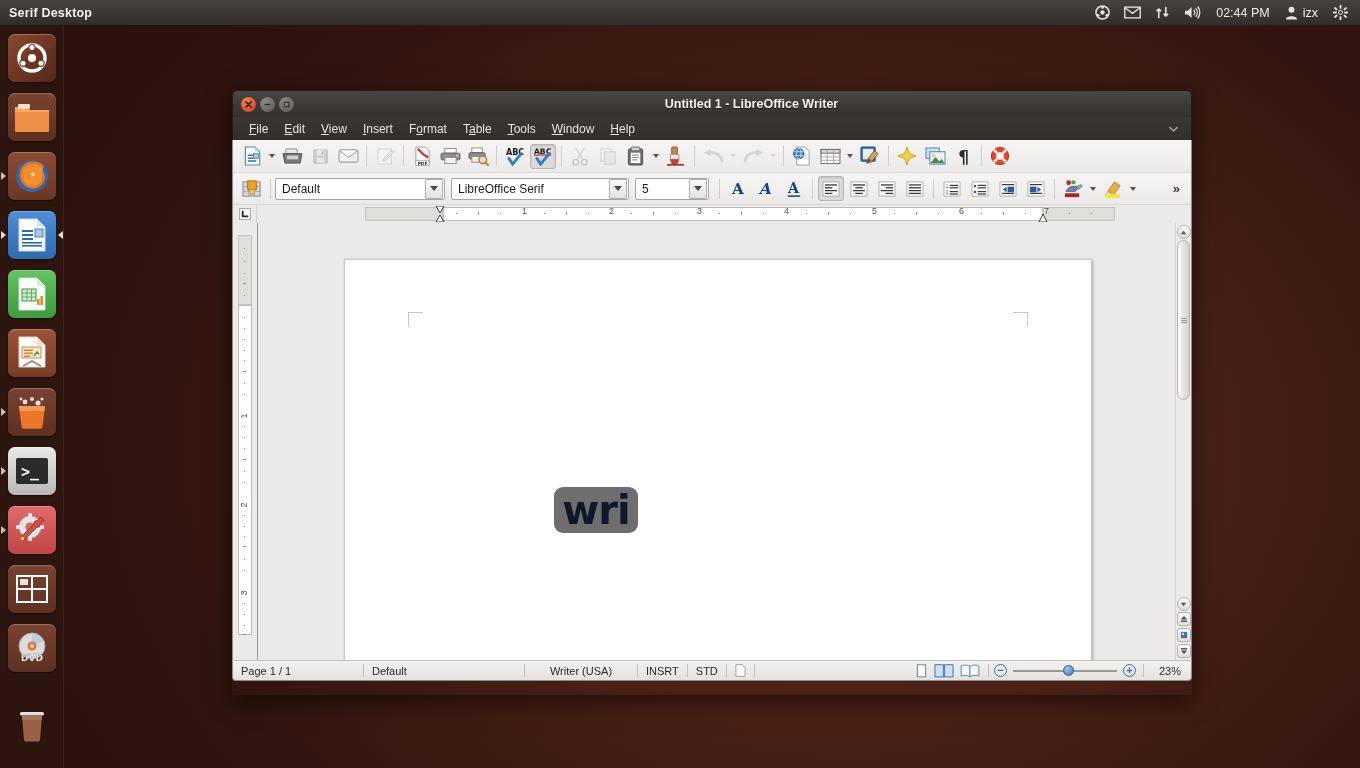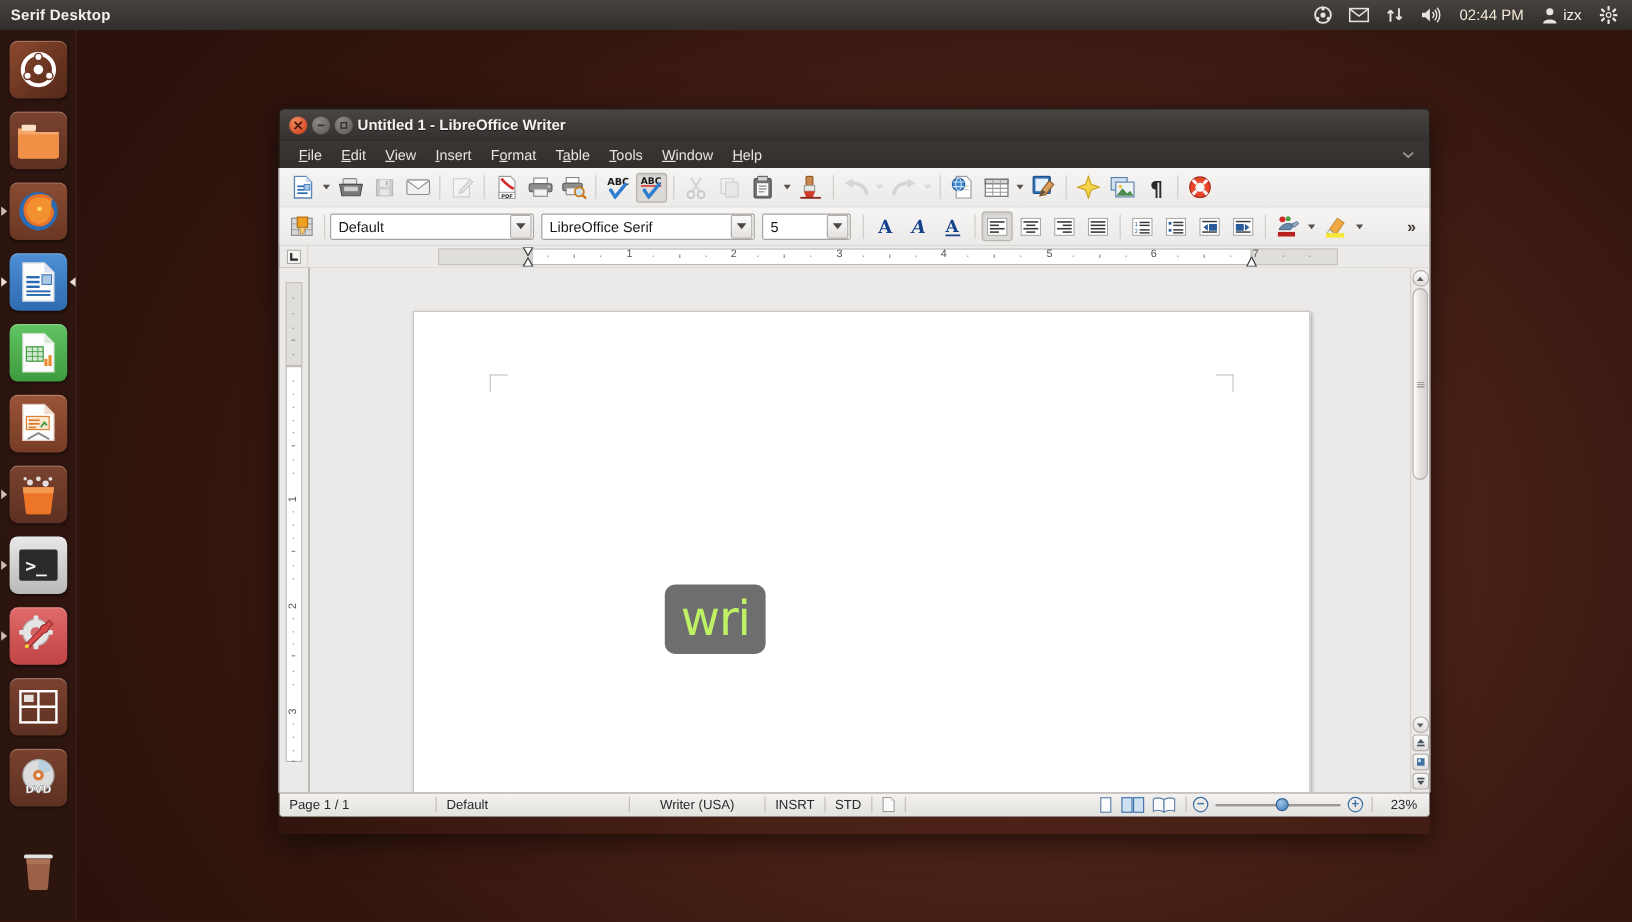--- a/index.html
+++ b/index.html
@@ -87,21 +87,21 @@
     display: flex; align-items: center;
     padding-left: 8px;
   }
   .wbtn { width: 15px; height: 15px; border-radius: 50%; margin-right: 4px;
           display:flex;align-items:center;justify-content:center; }
   .wbtn.close { background: radial-gradient(circle at 35% 30%, #f08a5a, #d4502a 70%, #a53a1b); }
   .wbtn.min   { background: radial-gradient(circle at 35% 30%, #8d8884, #6a6663 70%, #514e4b); }
   .wbtn.max   { background: radial-gradient(circle at 35% 30%, #8d8884, #6a6663 70%, #514e4b); }
   .wbtn svg { display:block; }
   #window-title {
-    flex: 1; text-align: left; 
+    flex: 1; text-align: center; margin-left: 14px;
     color: #f4f3f2; font-size: 12.5px; font-weight: bold;
     text-shadow: 0 1px 0 rgba(0,0,0,.6);
   }
 
   #menubar {
     height: 23px;
     background: linear-gradient(to bottom, #3a3634 0%, #322f2d 100%);
     border-left: 1px solid #1e1b1a; border-right: 1px solid #1e1b1a;
     display: flex; align-items: center;
     padding-left: 8px;
@@ -216,24 +216,24 @@
     background: #fff;
     box-shadow: 1px 1px 3px rgba(0,0,0,.28);
     border: 1px solid #c9c6c3;
   }
   .corner { position:absolute; width:15px; height:15px; }
   .corner.tl { border-left:1px solid #c9c6c3; border-top:1px solid #c9c6c3; left:63px; top:52px; }
   .corner.tr { border-right:1px solid #c9c6c3; border-top:1px solid #c9c6c3; right:63px; top:52px; }
 
   #wri-badge {
     position: absolute; left: 296px; top: 264px;
-    width: 84px; height: 58px;
+    width: 84px; height: 46px;
     background: #6e6e6e; border-radius: 9px;
     display: flex; align-items: center; justify-content: center;
-    color: #bef264; font-size: 40px; font-weight: normal;
+    color: #0f172a; font-size: 40px; font-weight: bold;
     font-family: "DejaVu Sans", sans-serif;
     letter-spacing: -1px;
   }
 
   
   #vscroll {
     width: 16px; background: #eceae8;
     display: flex; flex-direction: column; align-items: center;
     border-left: 1px solid #d4d1ce;
     padding-top: 2px;

